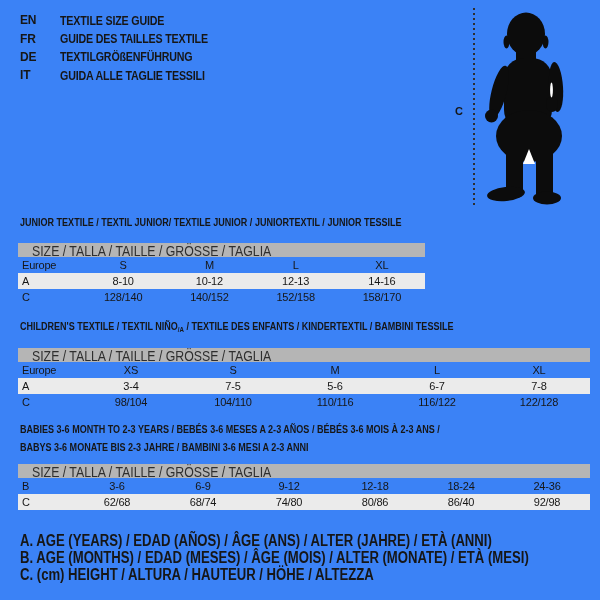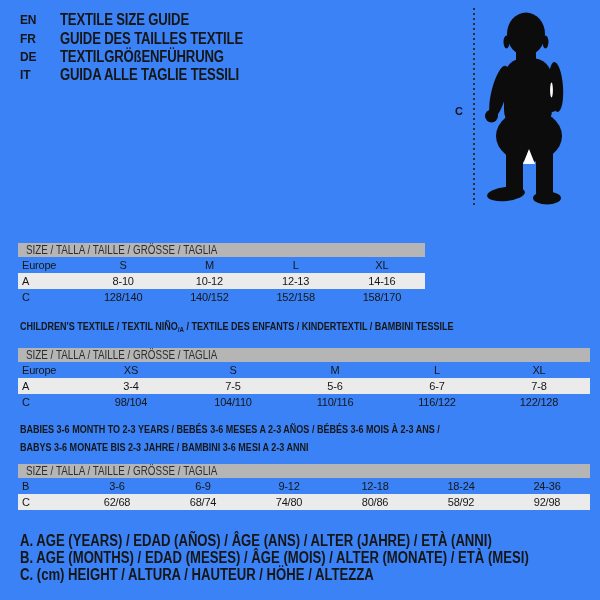--- a/index.html
+++ b/index.html
@@ -7,21 +7,21 @@
     position:relative; width:600px; height:600px; background:#3b82f6;
     font-family:"Liberation Sans", sans-serif; color:var(--ink,#161616);
     overflow:hidden;
   }
   .cond { display:inline-block; transform:scaleX(0.82); transform-origin:0 50%; white-space:nowrap; }
 
   
   .lang-block { position:absolute; left:20px; top:11px; }
   .lang-row { display:flex; height:18.4px; align-items:center; }
   .lang-code { width:40px; font-weight:700; font-size:12px; letter-spacing:-0.2px; }
-  .lang-label { font-weight:700; font-size:16px; letter-spacing:-0.2px; }
+  .lang-label { font-weight:700; font-size:13px; letter-spacing:-0.2px; }
 
   
   .measure-line {
     position:absolute; left:473px; top:8px; width:2px; height:198px;
     background:repeating-linear-gradient(to bottom, #2e2e2e 0 2px, transparent 2px 5px);
   }
   .measure-label { position:absolute; left:455px; top:105px; font-size:11px; font-weight:700; }
   .silhouette { position:absolute; left:479px; top:3px; }
 
   
@@ -31,21 +31,21 @@
   .t3-title { top:420px; }
   .subscript { font-size:7.5px; vertical-align:-2px; }
 
   
   .sgtable { position:absolute; left:18px; }
   .sgtable.t1 { top:243px; width:407px; }
   .sgtable.t2 { top:348px; width:572px; }
   .sgtable.t3 { top:464px; width:572px; }
   .thead {
     height:14px; background:var(--bar,#b5b5b5); display:flex; align-items:center;
-    padding-left:8px; font-size:12px; color:#2e2e2e;
+    padding-left:14px; font-size:15px; color:#2e2e2e;
   }
   .trow { display:grid; height:16px; align-items:center; font-size:11px; letter-spacing:-0.2px; }
   .t1 .trow { grid-template-columns:62px repeat(4,1fr); }
   .t2 .trow { grid-template-columns:62px repeat(5,1fr); }
   .t3 .trow { grid-template-columns:56px repeat(6,1fr); }
   .trow.shaded { background:var(--shade,#ebebeb); }
   .tlabel { padding-left:4px; }
   .tcell { text-align:center; }
 
   
@@ -94,20 +94,23 @@
       <rect x="57" y="150" width="17" height="42"></rect>
       <ellipse cx="27" cy="191" rx="19" ry="7" transform="rotate(-6 27 191)"></ellipse>
       <ellipse cx="68" cy="195" rx="14" ry="6.5"></ellipse>
     </g>
     <g fill="#ffffff">
       <ellipse cx="72.5" cy="87" rx="1.4" ry="7.5"></ellipse>
       <path d="M44,161 L50,146 L56,161 Z"></path>
     </g>
   </svg>
 
+  <div class="section-title t1-title">
+    <span class="cond">JUNIOR TEXTILE / TEXTIL JUNIOR/ TEXTILE JUNIOR / JUNIORTEXTIL / JUNIOR TESSILE</span>
+  </div>
   <div class="sgtable t1">
     <div class="thead">
       <span class="cond">SIZE / TALLA / TAILLE / GRÖSSE / TAGLIA</span>
     </div>
     <div>
         <div class="trow">
           <span class="tlabel">Europe</span>
           <span class="tcell">S</span>
           <span class="tcell">M</span>
           <span class="tcell">L</span>
@@ -182,21 +185,21 @@
           <span class="tcell">12-18</span>
           <span class="tcell">18-24</span>
           <span class="tcell">24-36</span>
         </div>
         <div class="trow shaded">
           <span class="tlabel">C</span>
           <span class="tcell">62/68</span>
           <span class="tcell">68/74</span>
           <span class="tcell">74/80</span>
           <span class="tcell">80/86</span>
-          <span class="tcell">58/92</span>
+          <span class="tcell">86/40</span>
           <span class="tcell">92/98</span>
         </div>
       </div>
   </div>
 
   <div class="notes">
     <div class="note-line"><span class="cond">A. AGE (YEARS) / EDAD (AÑOS) / ÂGE (ANS) / ALTER (JAHRE) / ETÀ (ANNI)</span></div>
     <div class="note-line"><span class="cond">B. AGE (MONTHS) / EDAD (MESES) / ÂGE (MOIS) / ALTER (MONATE) / ETÀ (MESI)</span></div>
     <div class="note-line"><span class="cond">C. (cm) HEIGHT / ALTURA / HAUTEUR / HÖHE / ALTEZZA</span></div>
   </div>

